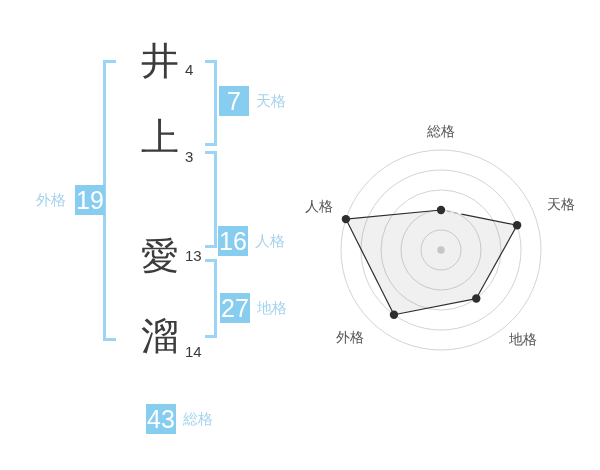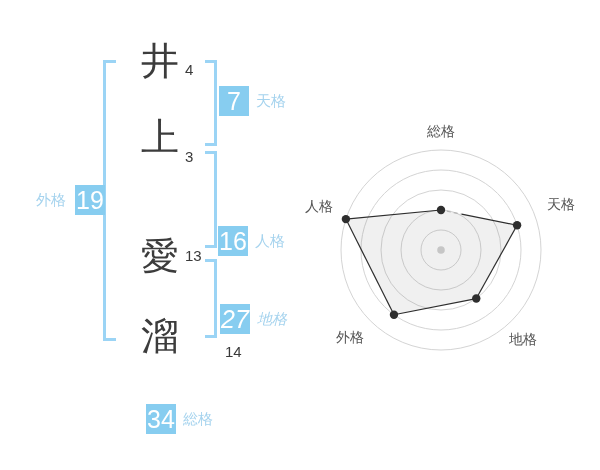--- a/index.html
+++ b/index.html
@@ -37,44 +37,44 @@
   <div class="bracket bracket-right" style="left:205px;top:259px;height:73px;"></div>
 
   <div class="kanji" style="top:41px;">井</div>
   <div class="kanji" style="top:117px;">上</div>
   <div class="kanji" style="top:236px;">愛</div>
   <div class="kanji" style="top:316px;">溜</div>
 
   <div class="strokes" style="top:62px;">4</div>
   <div class="strokes" style="top:149px;">3</div>
   <div class="strokes" style="top:248px;">13</div>
-  <div class="strokes" style="top:344px;margin-left:40px;">14</div>
+  <div class="strokes" style="top:344px;">14</div>
 
   <div class="kaku-row" style="left:219px;top:86px;">
     <div class="kaku-square">7</div>
     <div class="kaku-label">天格</div>
   </div>
 
   <div class="kaku-row" style="left:218px;top:189px;margin-top:37px;">
     <div class="kaku-square">16</div>
     <div class="kaku-label">人格</div>
   </div>
 
-  <div class="kaku-row" style="left:220px;top:304px;font-style:italic;">
+  <div class="kaku-row" style="left:220px;top:293px;">
     <div class="kaku-square">27</div>
     <div class="kaku-label">地格</div>
   </div>
 
   <div class="kaku-row" style="left:36px;top:185px;">
     <div class="kaku-label" style="margin-right:2px;">外格</div>
     <div class="kaku-square">19</div>
   </div>
 
   <div class="kaku-row" style="left:146px;top:404px;">
-    <div class="kaku-square">34</div>
+    <div class="kaku-square">43</div>
     <div class="kaku-label">総格</div>
   </div>
 
   <svg id="radar-svg" width="600" height="470" viewBox="0 0 600 470">
       <circle cx="441" cy="250" r="20" fill="none" stroke="#d4d4d4" stroke-width="1"></circle>
       <circle cx="441" cy="250" r="40" fill="none" stroke="#d4d4d4" stroke-width="1"></circle>
       <circle cx="441" cy="250" r="60" fill="none" stroke="#d4d4d4" stroke-width="1"></circle>
       <circle cx="441" cy="250" r="80" fill="none" stroke="#d4d4d4" stroke-width="1"></circle>
       <circle cx="441" cy="250" r="100" fill="none" stroke="#d4d4d4" stroke-width="1"></circle>
       <polygon points="441,210 517.0845213036123,225.27864045000422 476.2671151375484,298.54101966249686 393.9771798166022,314.7213595499958 345.89434837048464,219.09830056250527" fill="rgba(110,110,110,0.10)" stroke="none"></polygon>

